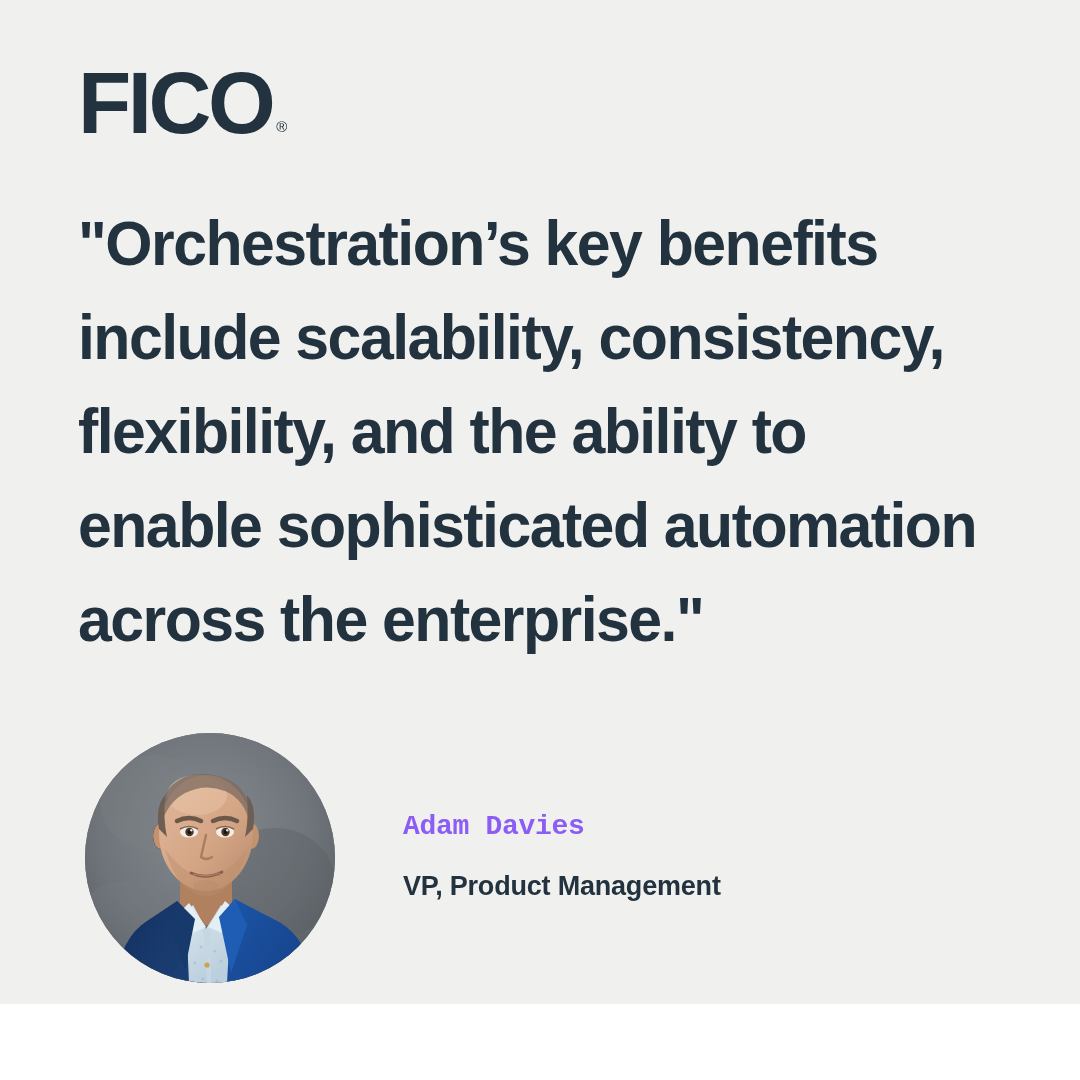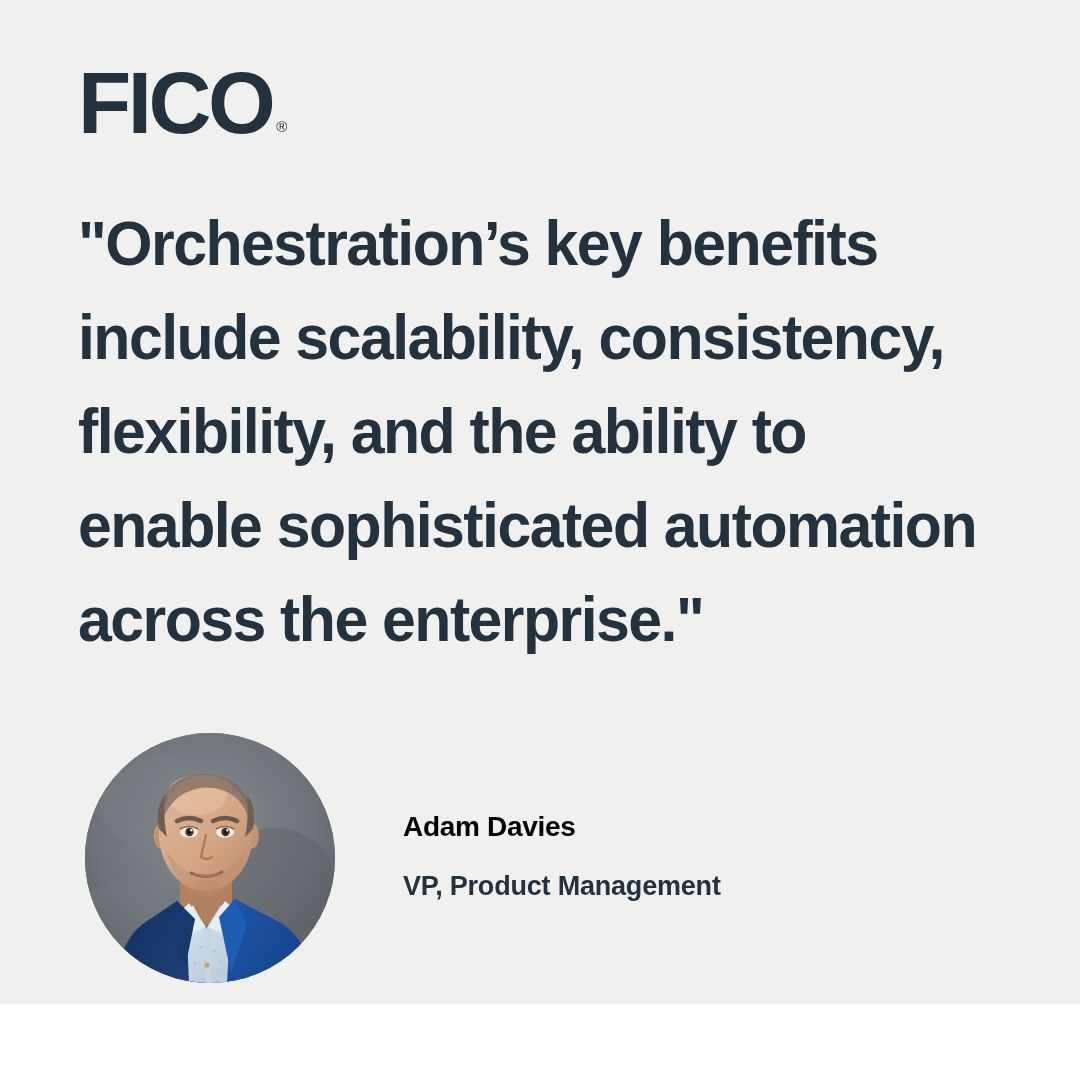--- a/index.html
+++ b/index.html
@@ -91,25 +91,25 @@
     display: block;
     width: 250px;
     height: 250px;
   }
 
   .person {
     margin-left: 68px;
     padding-bottom: 4px;
   }
   .person-name {
-    font-family: Liberation Sans, sans-serif;
+    font-family: Liberation Mono, monospace;
     font-weight: bold;
     font-size: 28px;
     letter-spacing: -0.3px;
-    color: #000000;
+    color: #8b5cf6;
     line-height: 1.2;
     margin-bottom: 26px;
     white-space: nowrap;
   }
   .person-role {
     font-family: "Liberation Sans", sans-serif;
     font-weight: bold;
     font-size: 27px;
     letter-spacing: -0.2px;
     color: #22333f;

